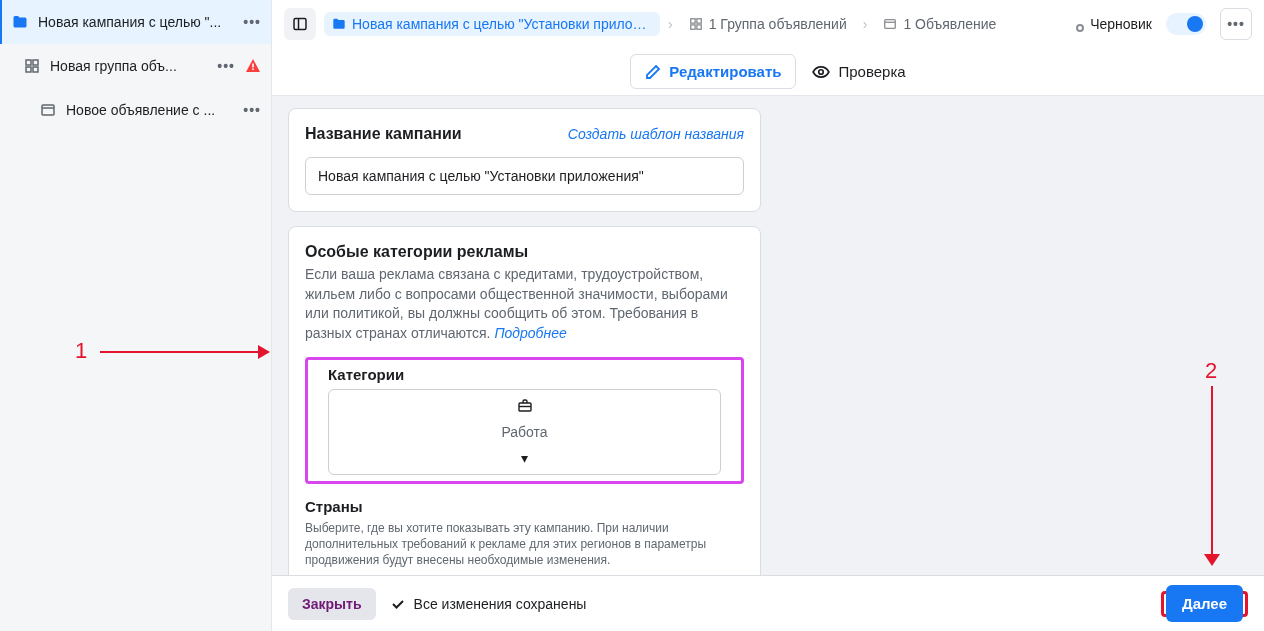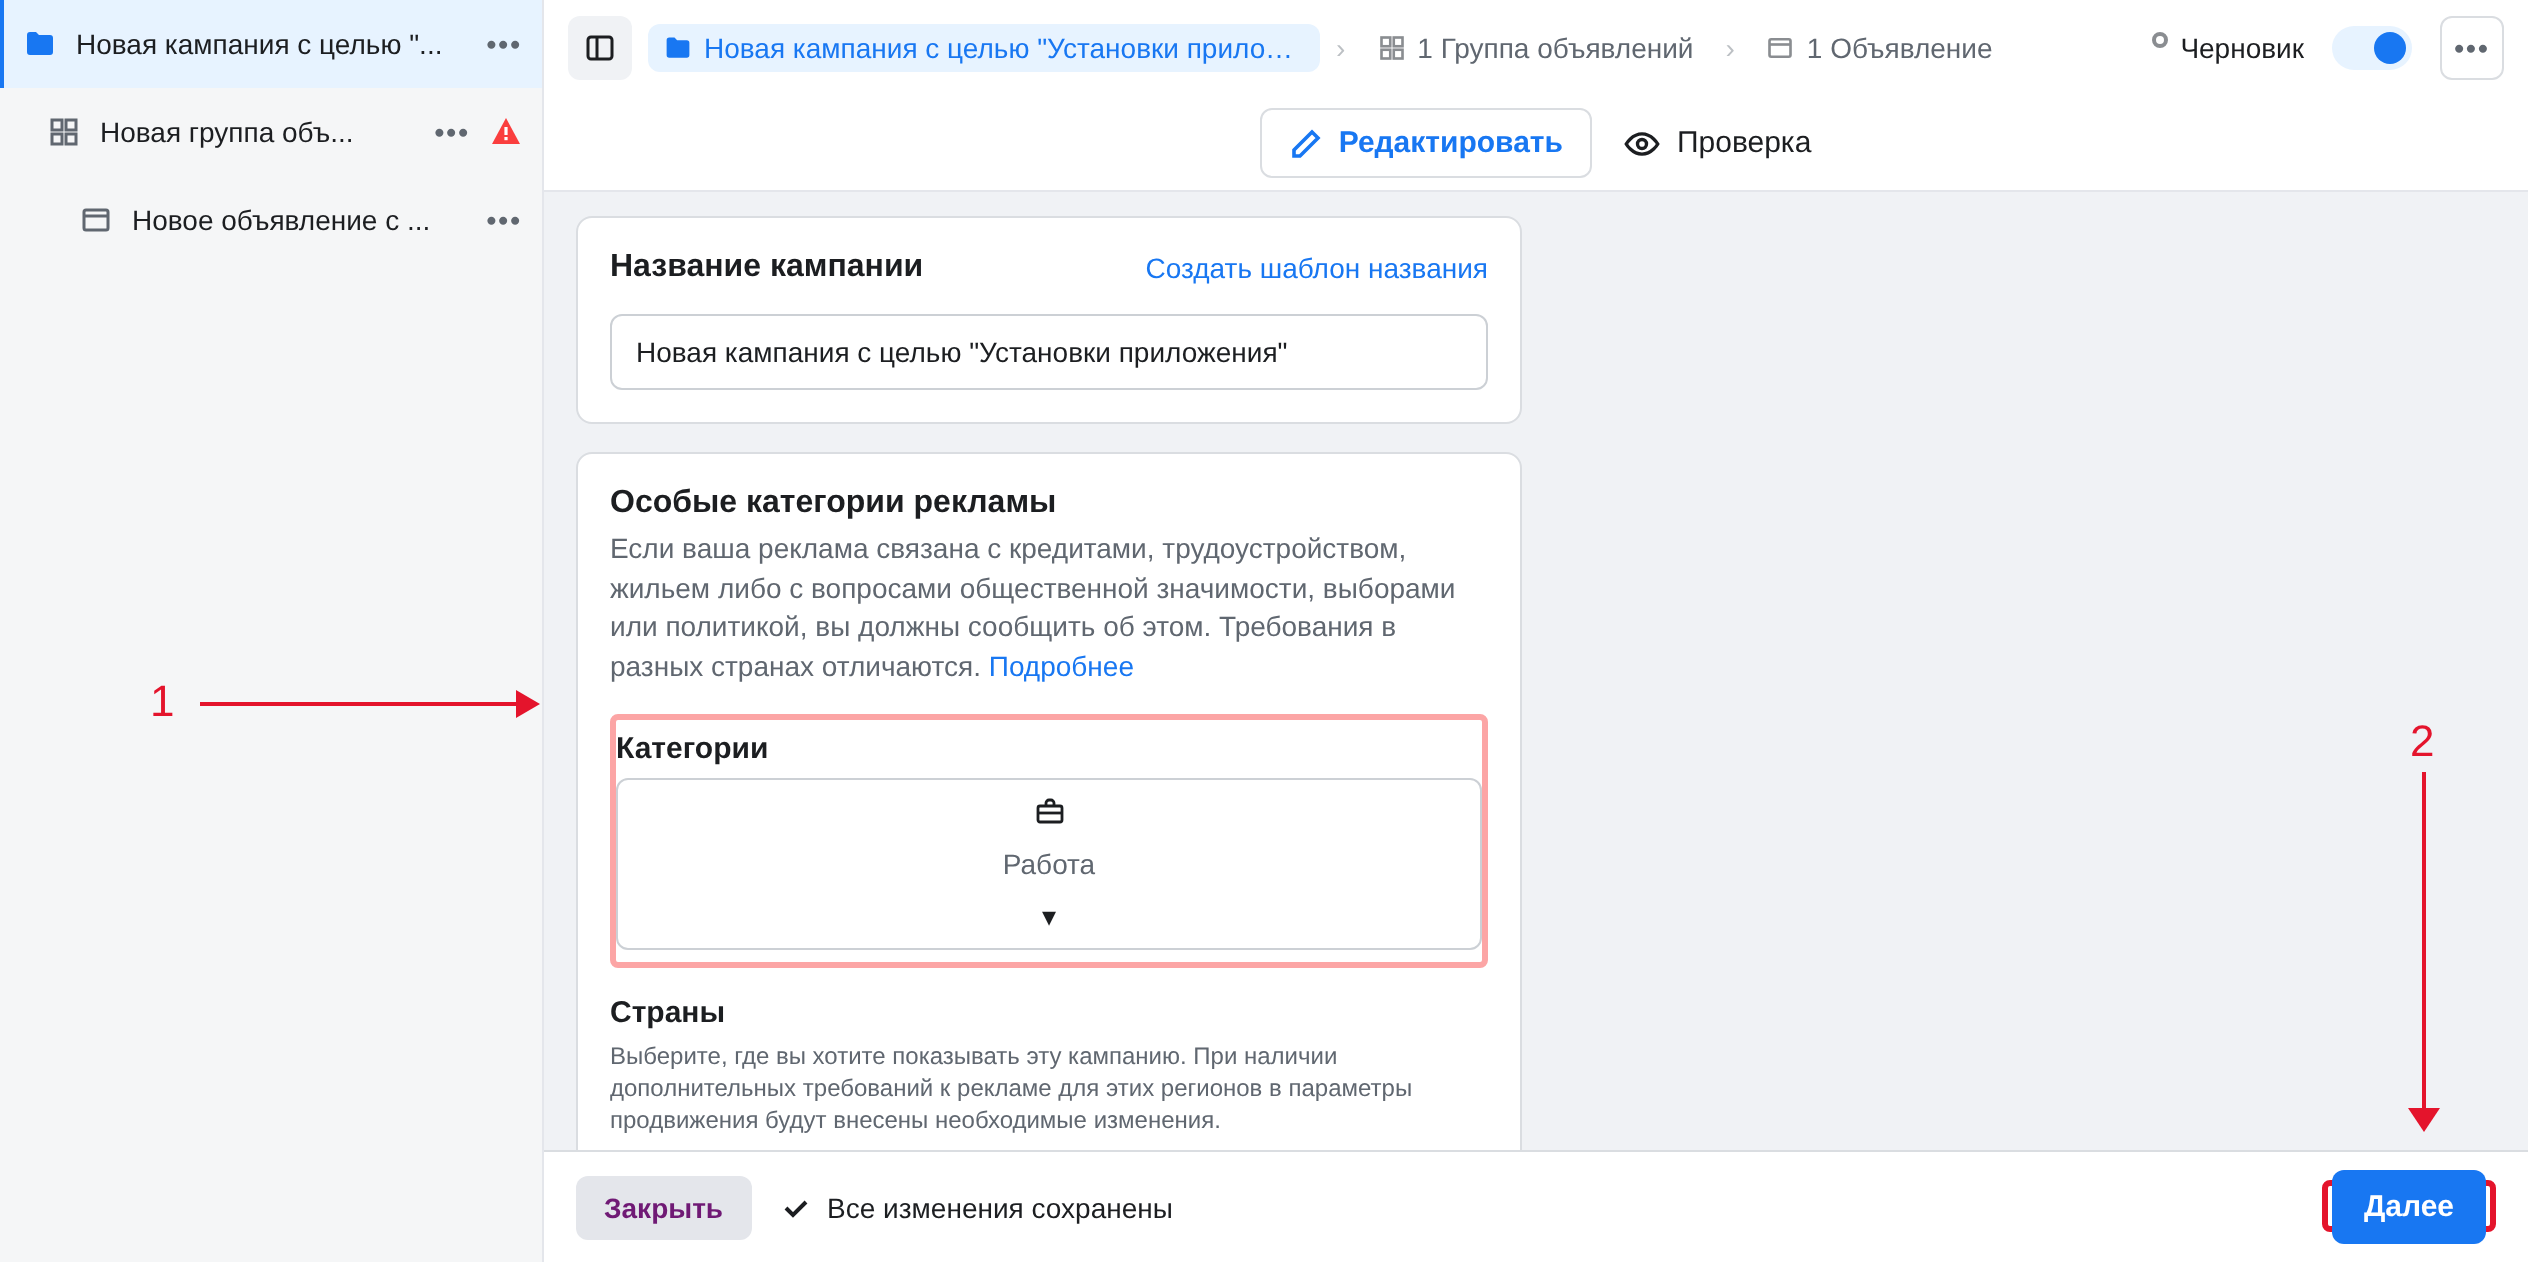--- a/index.html
+++ b/index.html
@@ -66,34 +66,34 @@
   .tabs-row { height: 48px; display:flex; align-items:center; justify-content:center; gap: 16px; border-bottom:1px solid #e4e6eb;}
   .tab-btn { display:flex; align-items:center; gap:8px; padding: 8px 14px; border-radius:6px; border:1px solid #dadde1; color:#1c1e21; font-size:15px; cursor:pointer;}
   .tab-btn.active { color:#1877f2; border-color:#dadde1; font-weight:600; }
   .tab-plain { display:flex; align-items:center; gap:8px; color:#1c1e21; font-size:15px; cursor:pointer;}
 
   
   .scroll-area { flex:1; overflow-y: scroll; background:#f0f2f5; padding: 12px 22px 12px 16px; }
   .card { background:#fff; border:1px solid #dadde1; border-radius:8px; padding: 16px; margin-bottom: 14px; width: 473px;}
   .card-header { display:flex; justify-content:space-between; align-items:center; margin-bottom: 14px;}
   .card h2 { font-size:16px; font-weight:700; color:#1c1e21; }
-  .link { color:#1877f2; font-size:14px; cursor:pointer; }
+  .link { color:#1877f2; font-size:14px; cursor:pointer;font-style:italic; }
   .input-field { width:100%; border:1px solid #ccd0d5; border-radius:6px; padding: 10px 12px; font-size:14px; color:#1c1e21;}
   .desc { font-size:14px; color:#606770; line-height:1.4; margin-top: 4px;}
   .field-label { font-size:15px; font-weight:600; color:#1c1e21; margin-bottom: 6px;}
   .select-row {
     display:flex; align-items:center; padding: 8px 12px; border:1px solid #ccd0d5; border-radius:6px;
     gap:10px; cursor:pointer;flex-direction:column;
   }
   .select-row .sel-label { flex:1; font-size:14px; color:#606770;}
   .caret-down { color:#1c1e21;}
   .small-desc { font-size:12px; color:#606770; line-height:1.3;}
   .info-box { background:#f7f8fa; border-radius:6px; padding:12px; display:flex; align-items:flex-start; gap:10px; margin-top:10px;}
   .section-block { margin-top: 14px; }
-  .section-block.highlight { border: 3px solid #fca5a5; border-radius:4px; padding: 6px 0; }
+  .section-block.highlight { border: 3px solid #d946ef; border-radius:4px; padding: 6px 20px; }
 
   
   .footer {
     position:absolute; bottom:0; left:272px; right:0; height:56px; background:#fff;
     border-top:1px solid #dadde1; display:flex; align-items:center; padding: 0 16px; gap:14px;
   }
   .btn-secondary { background:#e4e6eb; color:#701a75; border:none; border-radius:6px; padding: 8px 14px; font-size:14px; font-weight:600; cursor:pointer;}
   .btn-primary { background:#1877f2; color:#fff; border:none; border-radius:6px; padding: 10px 16px; font-size:15px; font-weight:700; cursor:pointer;}
   .saved-row { display:flex; align-items:center; gap:8px; color:#1c1e21; font-size:14px;}
   .footer-right { margin-left:auto;}
@@ -188,21 +188,21 @@
       <div class="crumb">
         <span class="icon">
           <svg width="14" height="14" viewBox="0 0 16 16" fill="none" stroke="#8a8d91" stroke-width="1.5">
               <rect x="2" y="3" width="12" height="10" rx="1"></rect>
               <line x1="2" y1="6" x2="14" y2="6"></line>
             </svg>
         </span>
         <span>1 Объявление</span>
       </div>
       <div class="bc-right">
-        <div style="display:flex;align-items:flex-start;gap:6px;">
+        <div style="display:flex;align-items:flex-end;gap:6px;">
           <span class="status-dot"></span>
           <span>Черновик</span>
         </div>
         <div class="toggle-wrap">
           <div class="toggle-knob"></div>
         </div>
         <div class="panel-toggle" style="background:#fff;border:1px solid #dadde1;">
           <span style="letter-spacing:1px;color:#606770;font-weight:bold;">•••</span>
         </div>
       </div>

